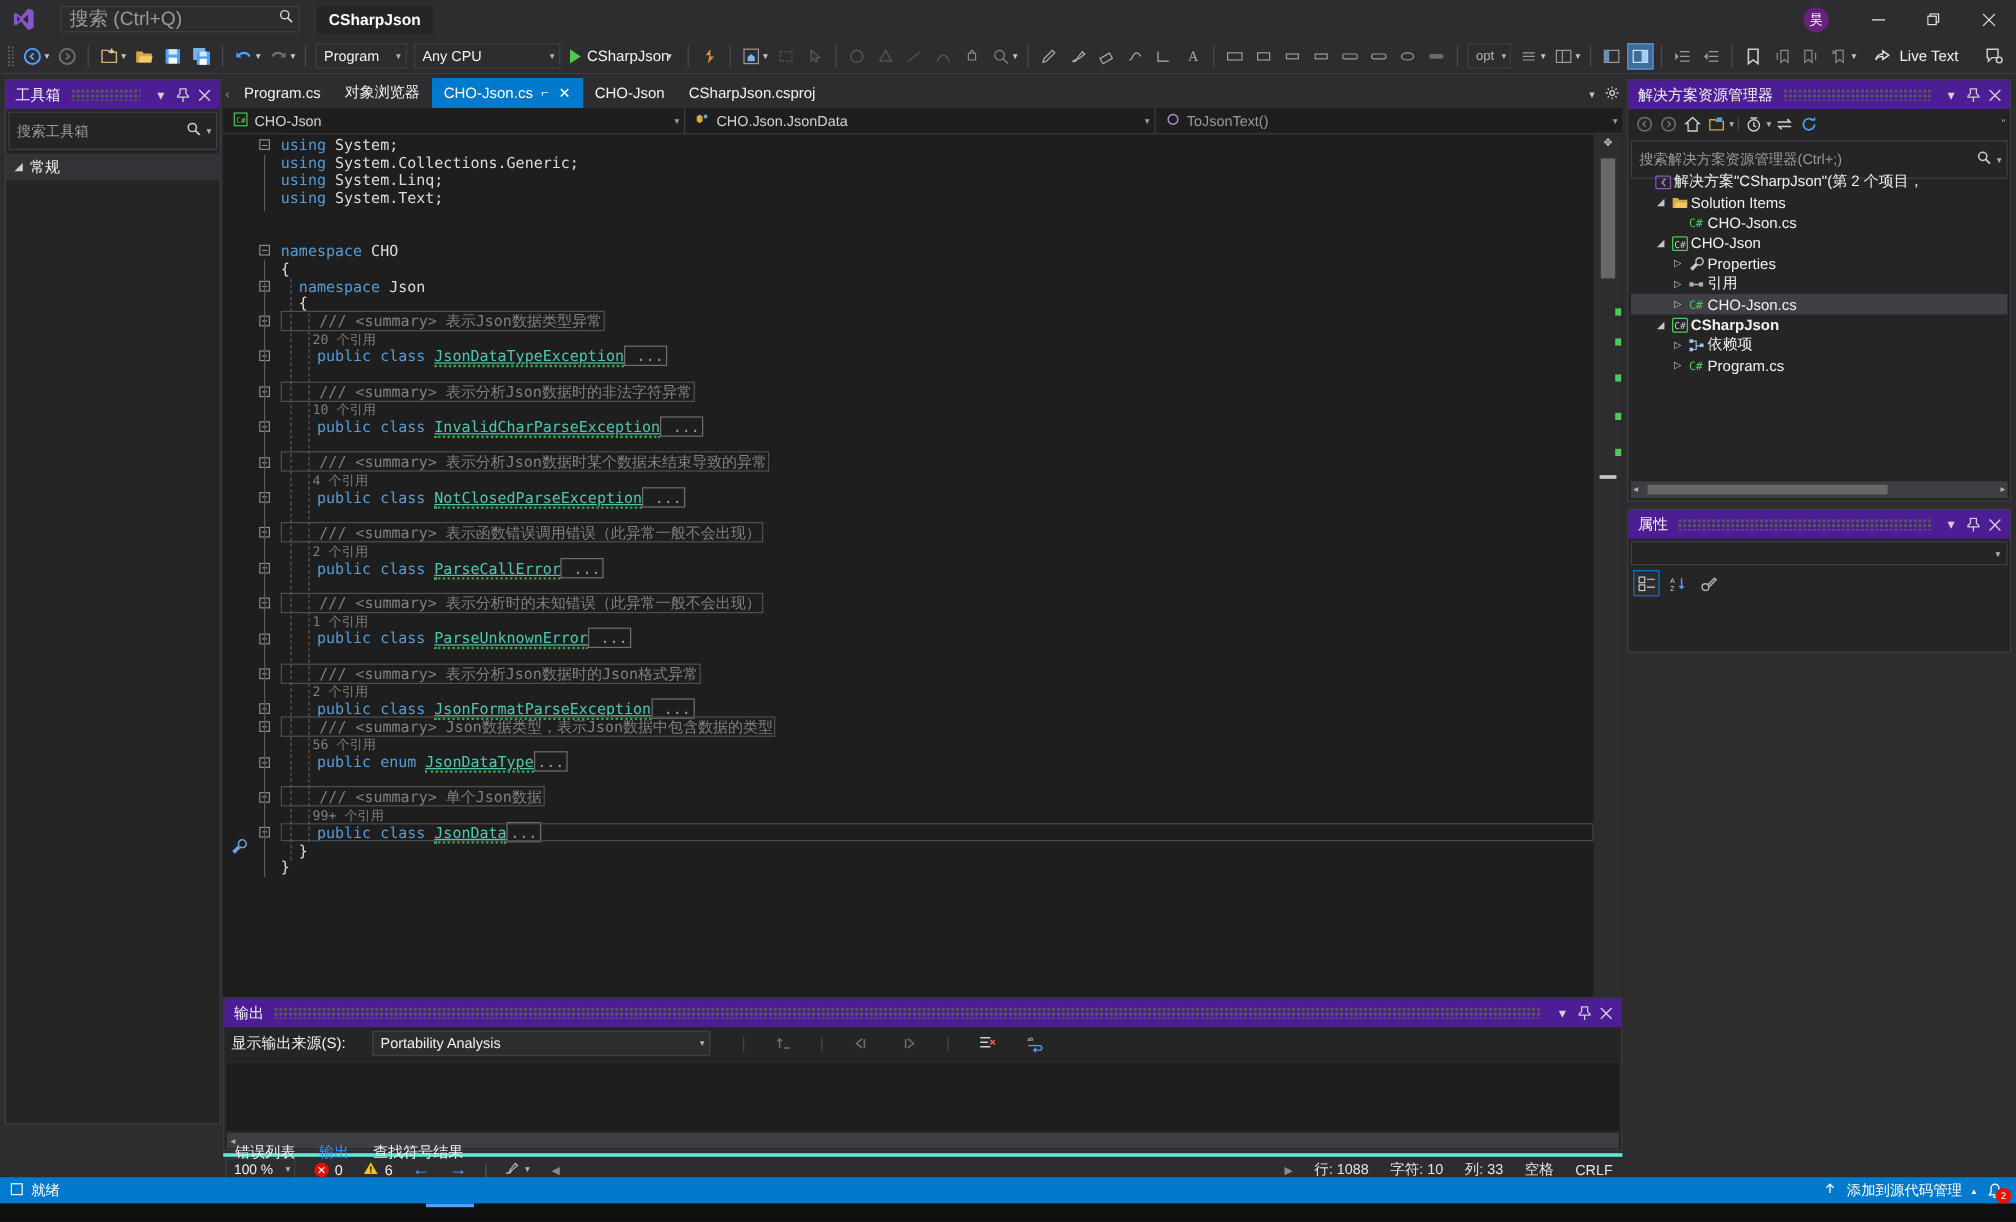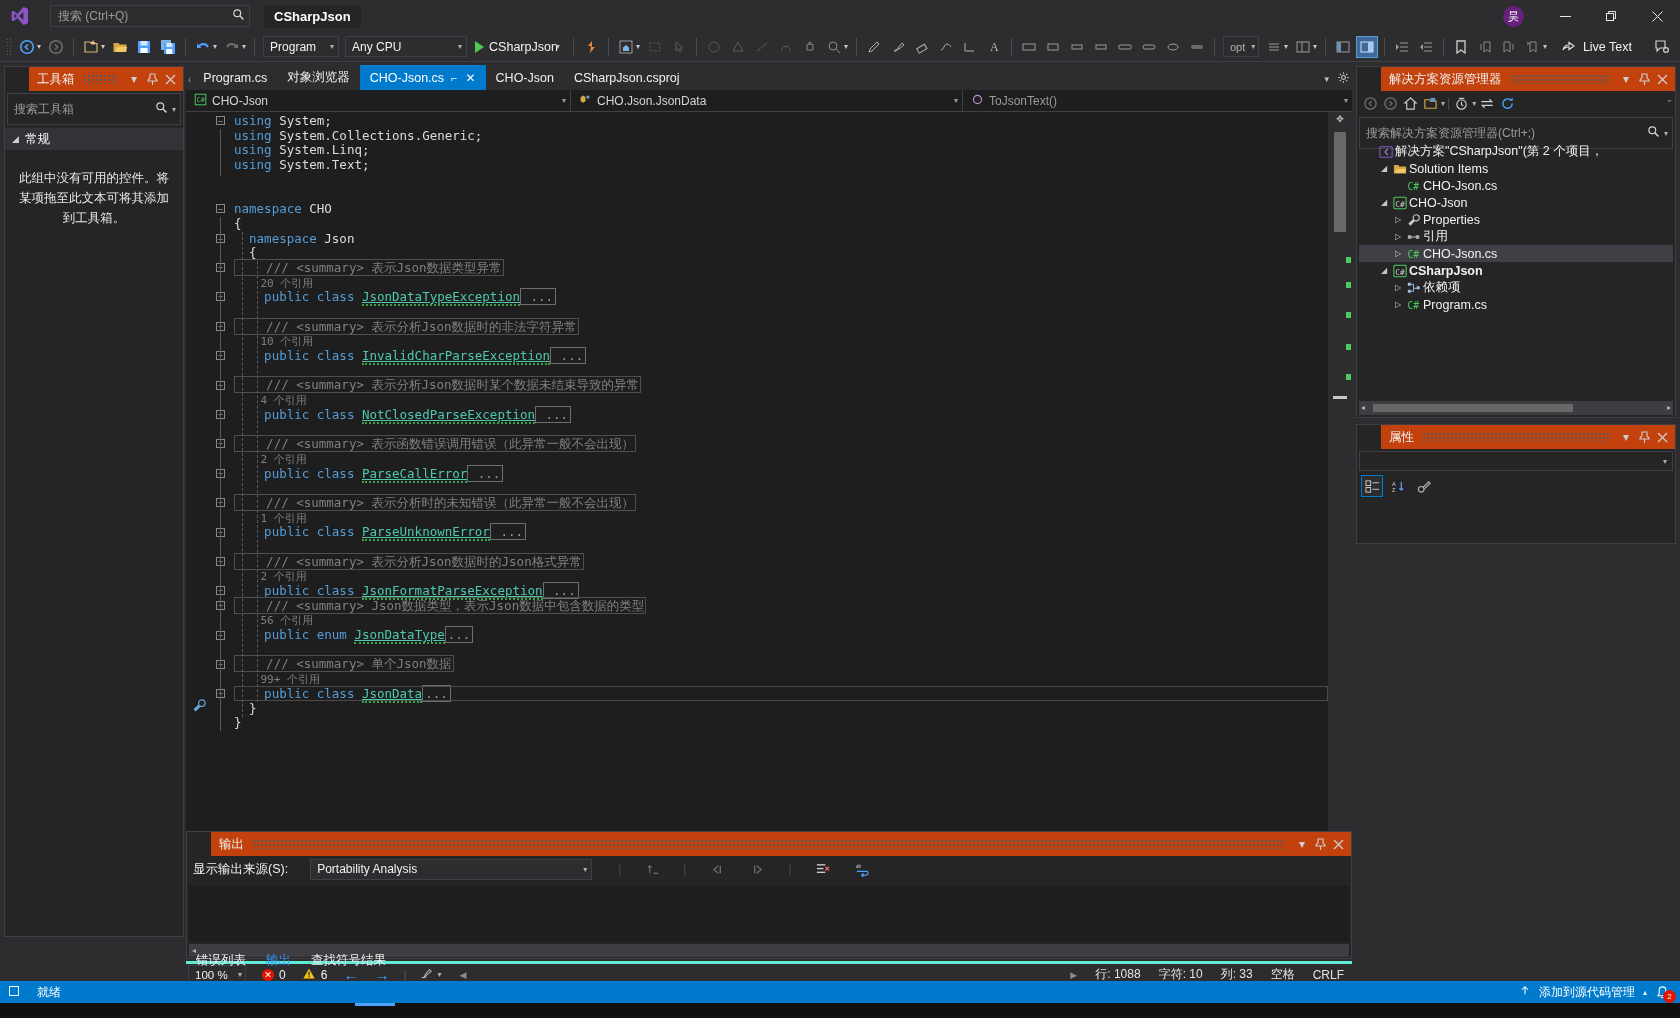--- a/index.html
+++ b/index.html
@@ -22,21 +22,21 @@
   }
   .vs-logo { width:26px; height:22px; display:flex; align-items:center; justify-content:center; margin-right:6px;}
   .menubar { display:flex; align-items:center; height:32px; }
   .menu-item {
     padding: 5px 11px; font-size:13.5px; color:#f1f1f1; cursor:default; line-height:16px;
     white-space:nowrap;
   }
   .title-search {
     margin-left: 12px; width: 200px; height: 22px; background:#2d2d30;
     border:1px solid #3f3f46; display:flex; align-items:center;
-    padding: 0 4px 0 7px; color:#9a9a9a; font-size:12px;
+    padding: 0 4px 0 7px; color:#9a9a9a; font-size:16px;
   }
   .title-search .ph { flex:1; }
   .title-proj {
     margin-left: 14px; background:#252526; padding: 4px 10px; font-size:13px;
     color:#ffffff; font-weight:600;
   }
   .tb-right { position:absolute; right:0; top:0; height:32px; display:flex; align-items:center; }
   .avatar {
     width:21px; height:21px; border-radius:50%; background:#68217a; color:#fff;
     font-size:11px; display:flex; align-items:center; justify-content:center; margin-right:18px;
@@ -64,21 +64,21 @@
     background-image: radial-gradient(#6a6a6a 40%, transparent 41%);
     background-size: 3px 3px; background-position: 0 0; opacity:.8;}
   .liveshare { position:absolute; right:48px; display:flex; align-items:center; gap:6px; font-size:12.5px; color:#f1f1f1;}
   .tb-far { position:absolute; right:10px; display:flex; align-items:center; }
 
   
   .body { position:absolute; top:62px; left:0; right:0; bottom:33px; background:#2d2d30; }
 
   
   .toolbox { position:absolute; left:4px; top:4px; width:180px; bottom:48px; background:#252526; border:1px solid #3f3f46; }
-  .pane-head { height:24px; display:flex; align-items:center; padding:0 4px 0 8px; background:#c2410c;margin-left:24px; }
+  .pane-head { height:24px; display:flex; align-items:center; padding:0 4px 0 8px; background:#4c1d95; }
   .pane-title { font-size:12.5px; color:#f1f1f1; white-space:nowrap; }
   .dotfill { flex:1; height:10px; margin:0 8px;
       background-image: radial-gradient(#5a5a5a 40%, transparent 41%);
       background-size: 4px 4px; background-position: 0 4px; }
   .pane-ico { width:18px; height:18px; display:flex; align-items:center; justify-content:center; color:#d0d0d0; font-size:12px; }
   .pane-search { height:32px; margin:2px 2px 0 2px; border:1px solid #3f3f46; background:#252526; display:flex; align-items:center; padding-left:6px; color:#9a9a9a; font-size:12px;}
   .tbx-group { margin-top:3px; background:#333337; height:22px; display:flex; align-items:center; padding-left:7px; font-size:12.5px; color:#f1f1f1;}
   .tbx-group .tri { margin-right:6px; color:#d0d0d0; font-size:9px; }
   .tbx-empty { padding:18px 14px 0 14px; text-align:center; font-size:12.5px; line-height:20px; color:#e8e8e8; }
 
@@ -164,21 +164,21 @@
   .out-combo .cc { font-size:8px; color:#b0b0b0;}
   .out-body { position:absolute; left:2px; right:2px; top:54px; bottom:16px; background:#1e1e1e;}
   .out-hscroll { position:absolute; left:2px; right:2px; bottom:1px; height:13px; background:#3e3e42; display:flex; align-items:center; padding-left:3px; color:#b0b0b0; font-size:8px;}
 
   .bottomtabs { position:absolute; left:186px; bottom:14px; height:22px; display:flex; align-items:center; gap:0; }
   .btab { padding:0 10px; font-size:12.5px; color:#f1f1f1; height:22px; display:flex; align-items:center;}
   .btab.active { color:#3399ff; }
 
   
   .statusbar { position:absolute; left:0; right:0; bottom:15px; height:22px; background:#007acc; display:flex; align-items:center; color:#ffffff; font-size:12px;}
-  .sb-left { display:flex; align-items:center; gap:17px; padding-left:8px;}
+  .sb-left { display:flex; align-items:center; gap:6px; padding-left:8px;}
   .sb-right { margin-left:auto; display:flex; align-items:center; gap:8px; padding-right:10px;}
   .sb-badge { width:16px;height:16px;border-radius:50%;background:#e51400;color:#fff;font-size:9px;display:flex;align-items:center;justify-content:center;}
   .taskbar { position:absolute; left:0; right:0; bottom:0; height:15px; background:#101010; }
   .taskbar .hl { position:absolute; left:355px; width:40px; top:0; height:3px; background:#4ea1ff;}
   .taskbar .clock { position:absolute; right:14px; top:1px; font-size:9px; color:#cfcfcf;}
 </style>
 </head>
 <body>
 
 <div id="app">
@@ -543,21 +543,20 @@
               <circle cx="6.5" cy="6.5" r="4.2" fill="none" stroke="#d0d0d0" stroke-width="1.5"></circle>
               <line x1="9.6" y1="9.6" x2="14" y2="14" stroke="#d0d0d0" stroke-width="1.8"></line>
             </svg>
         </span>
         <span style="font-size:8px;color:#b0b0b0;padding:0 4px">▾</span>
       </div>
       <div class="tbx-group">
         <span class="tri">◢</span>
         <span>常规</span>
       </div>
-      <div class="tbx-empty">此组中没有可用的控件。将某项拖至此文本可将其添加到工具箱。</div>
     </div>
 
     <div class="editor">
 
       <div class="tabstrip">
         <span style="color:#9a9a9a;font-size:10px;padding:0 2px 5px 2px">‹</span>
         <div class="etab">
             <span>Program.cs</span>
           </div>
         <div class="etab">

